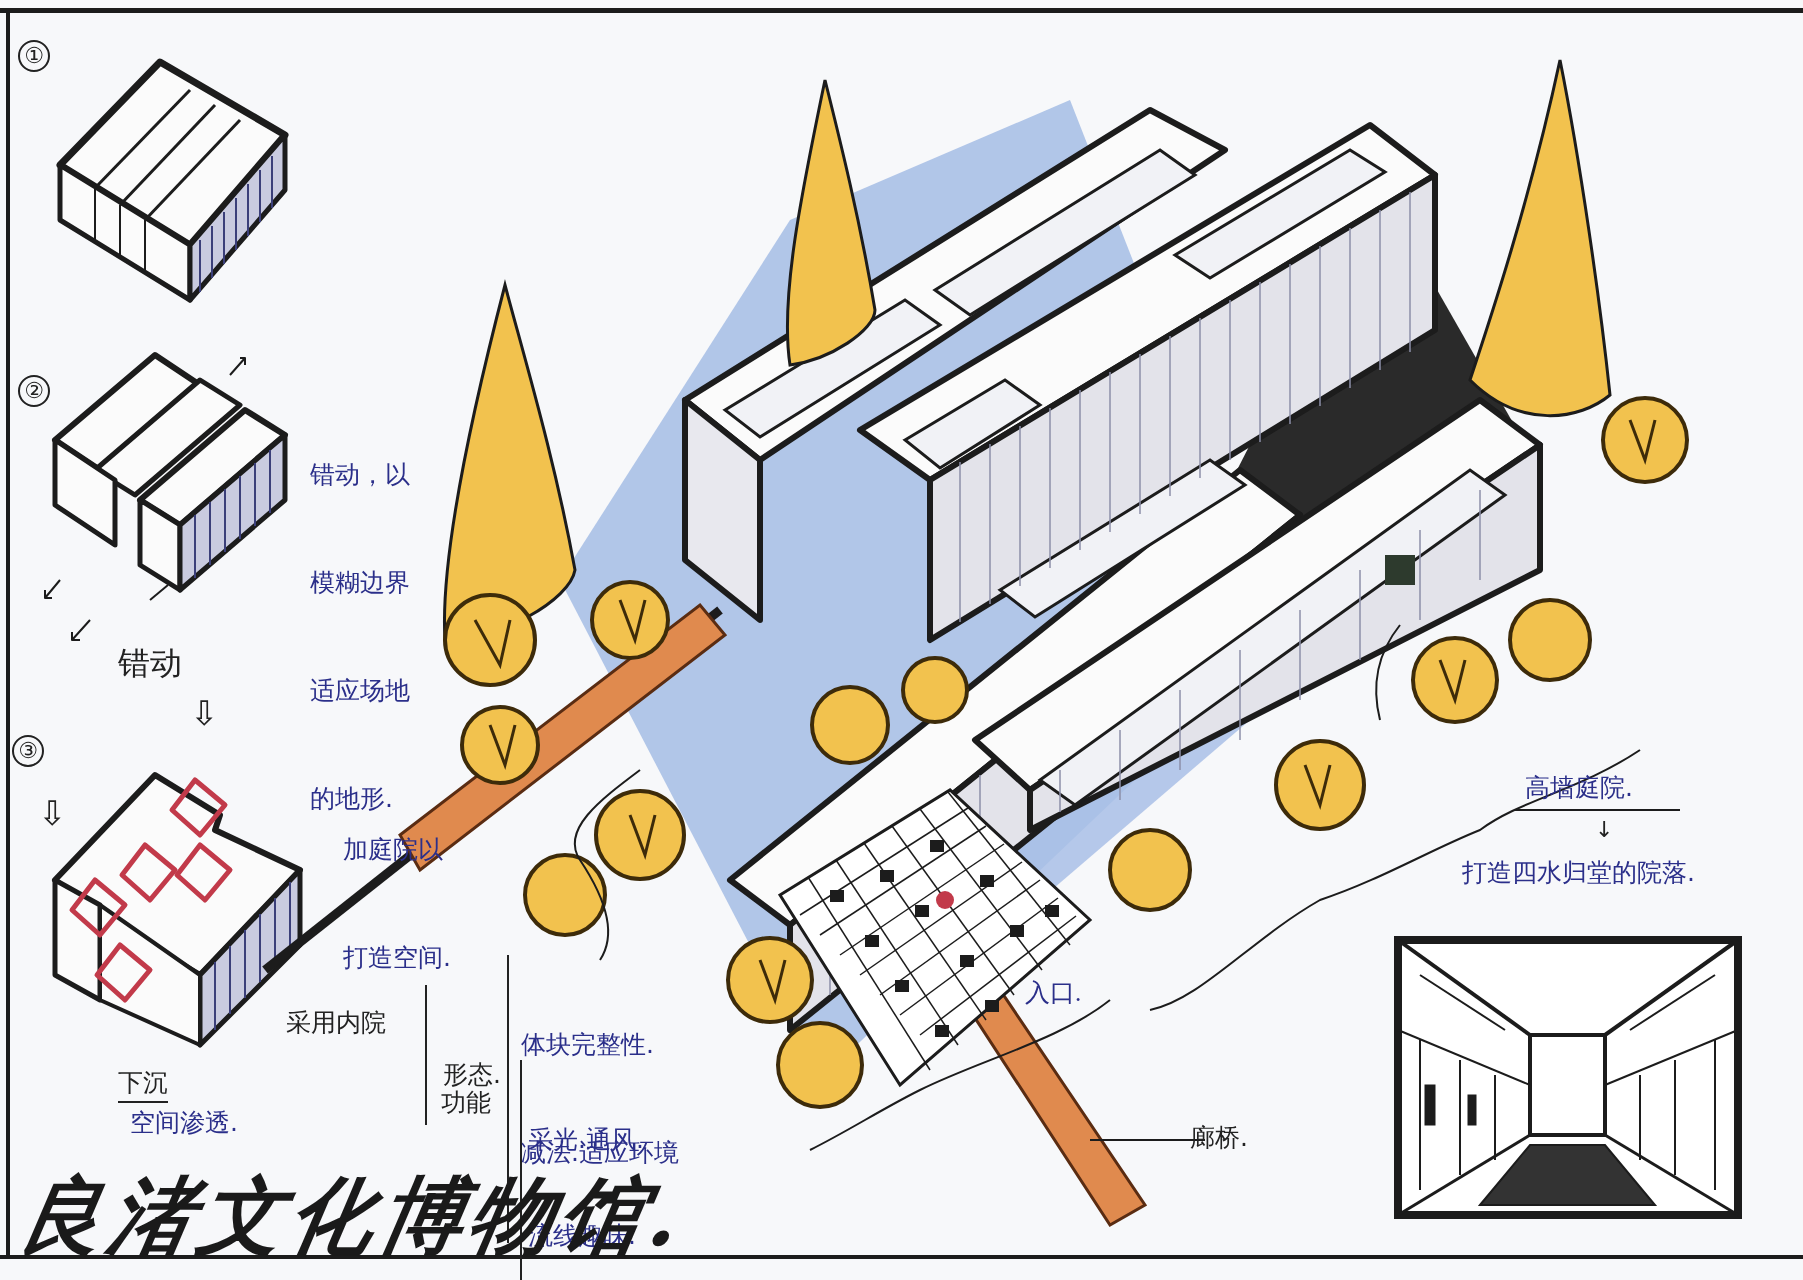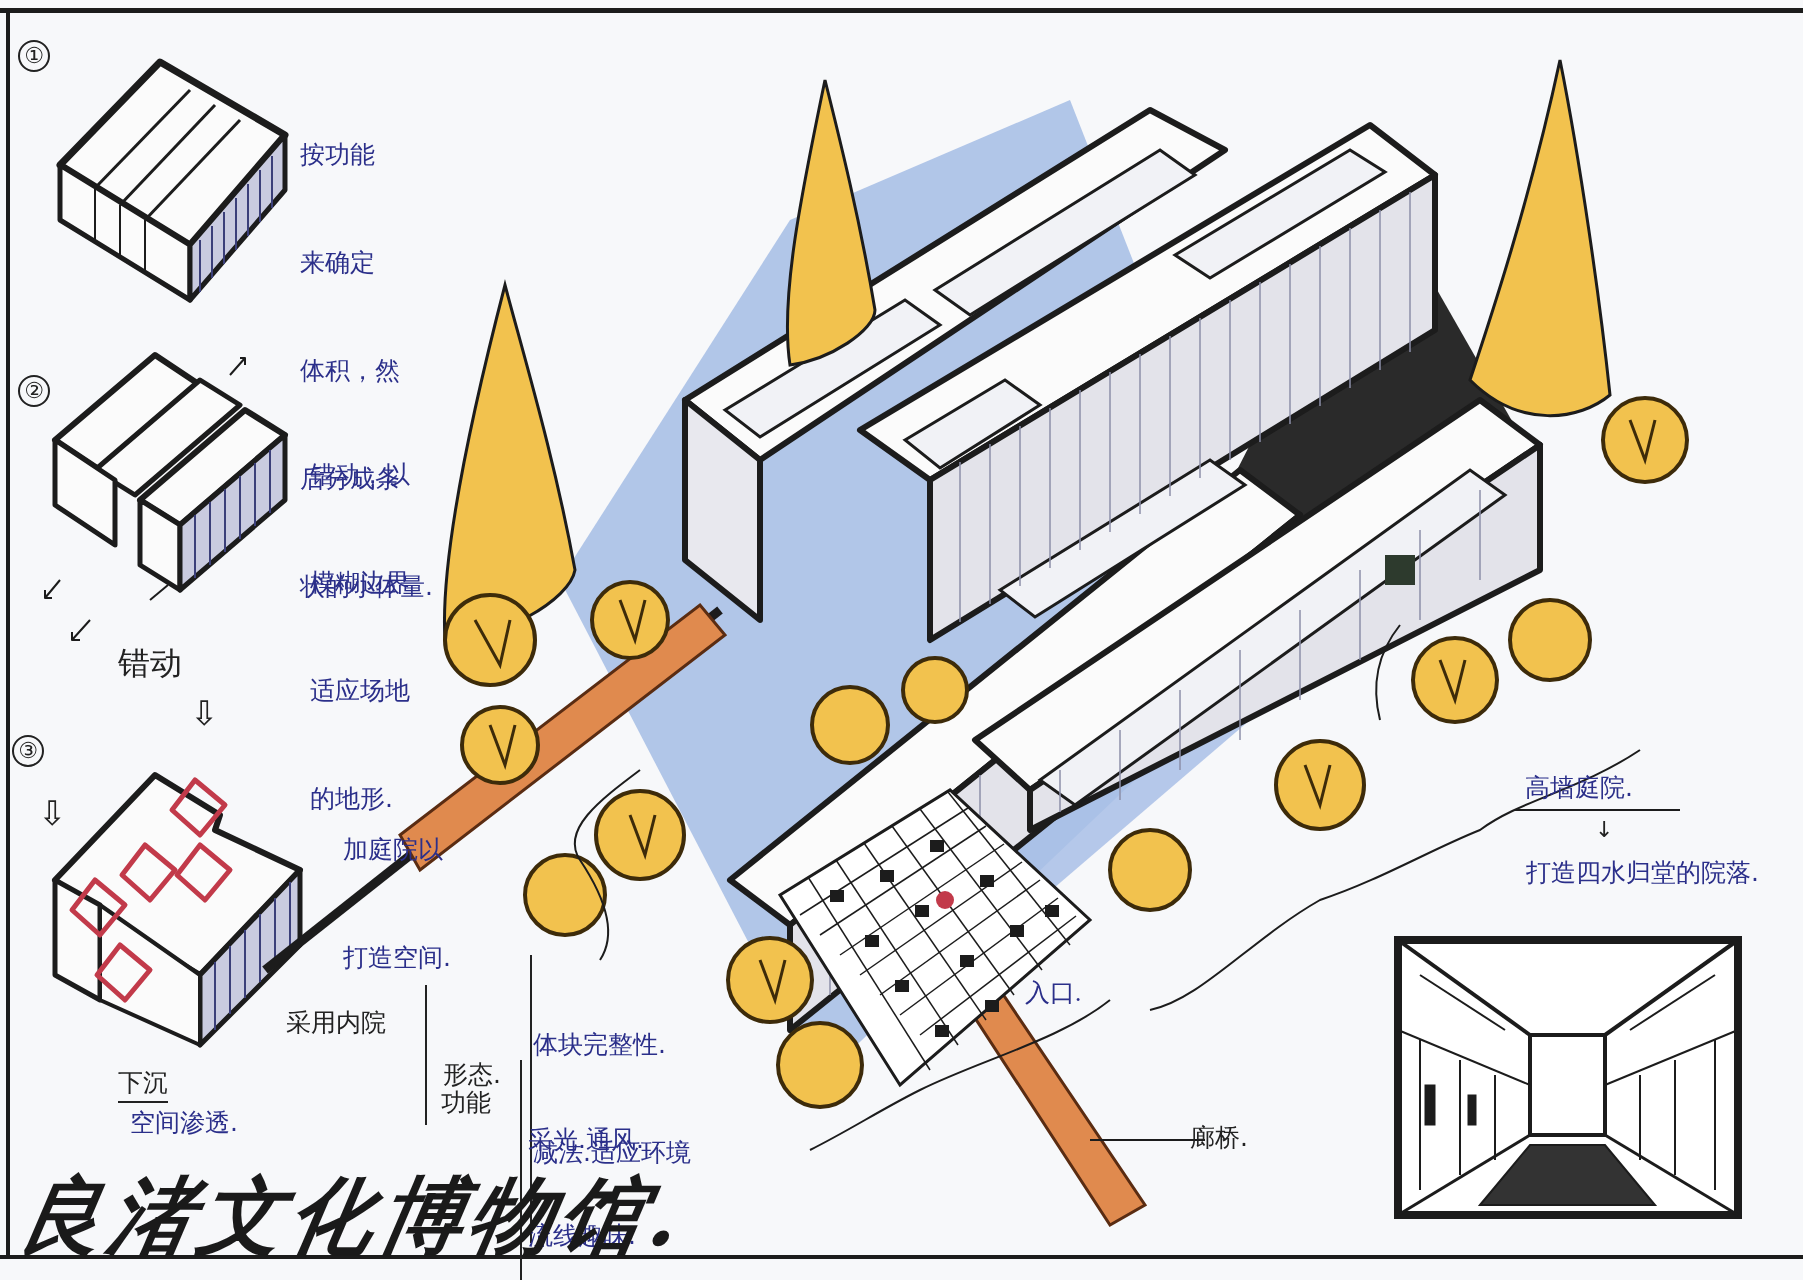--- a/index.html
+++ b/index.html
@@ -264,27 +264,20 @@
       <path d="M1090,1140 L1180,1140" stroke="#1c1c1c" stroke-width="2"></path>
 
       <line x1="1515" y1="810" x2="1680" y2="810" stroke="#1c1c1c" stroke-width="2"></line>
     </g>
   </svg>
 
   <div class="stage-num" style="left:18px;top:40px;">①</div>
   <div class="stage-num" style="left:18px;top:375px;">②</div>
   <div class="stage-num" style="left:12px;top:735px;">③</div>
 
-  <div class="note" style="left:300px;top:65px;">
-    <span class="line">按功能</span>
-    <span class="line">来确定</span>
-    <span class="line">体积，然</span>
-    <span class="line">后分成条</span>
-    <span class="line">状的小体量.</span>
-  </div>
 
   <div class="note" style="left:310px;top:385px;">
     <span class="line">错动，以</span>
     <span class="line">模糊边界</span>
     <span class="line">适应场地</span>
     <span class="line">的地形.</span>
   </div>
   <div class="note dark" style="left:118px;top:645px;font-size:32px;">错动</div>
   <div class="note dark" style="left:190px;top:695px;font-size:34px;">⇩</div>
   <div class="note dark" style="left:38px;top:795px;font-size:34px;">⇩</div>
@@ -294,30 +287,30 @@
     <span class="line">打造空间.</span>
   </div>
   <div class="note dark ul" style="left:118px;top:1065px;">下沉</div>
   <div class="note" style="left:90px;top:1105px;margin-left:40px;">空间渗透.</div>
 
   <div class="note dark" style="left:286px;top:1005px;">采用内院</div>
   <div class="note dark" style="left:425px;top:985px;border-left:2px solid #222;height:140px;padding-left:16px;">
     <span class="line">形态.</span>
   </div>
   <div class="note dark" style="left:425px;top:1085px;padding-left:16px;">功能</div>
-  <div class="note" style="left:530px;top:955px;border-left:2px solid #222;padding-left:1px;">
+  <div class="note" style="left:507px;top:955px;border-left:2px solid #222;padding-left:12px;">
     <span class="line">体块完整性.</span>
     <span class="line">减法.适应环境</span>
   </div>
   <div class="note" style="left:520px;top:1060px;border-left:2px solid #222;padding-left:6px;line-height:32px;">
     <span class="line">采光.通风.</span>
     <span class="line">流线趣味.</span>
     
   </div>
   <div class="note" style="left:1025px;top:975px;font-family:Liberation Serif, serif;">入口.</div>
   <div class="note dark" style="left:1190px;top:1120px;">廊桥.</div>
 
   <div class="note" style="left:1525px;top:770px;">高墙庭院.</div>
   <div class="note dark" style="left:1595px;top:812px;font-size:22px;">↓</div>
-  <div class="note" style="left:1526px;top:855px;">打造四水归堂的院落.</div>
+  <div class="note" style="left:1462px;top:855px;">打造四水归堂的院落.</div>
 
   <div class="title">良渚文化博物馆.</div>
 </div>
 
 </body></html>

